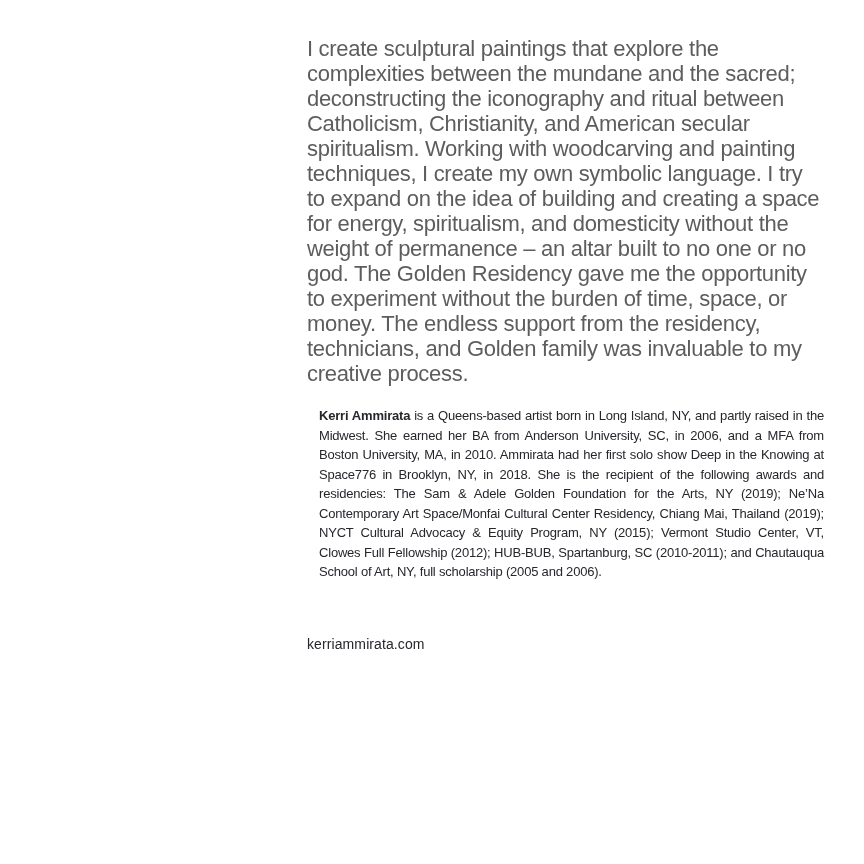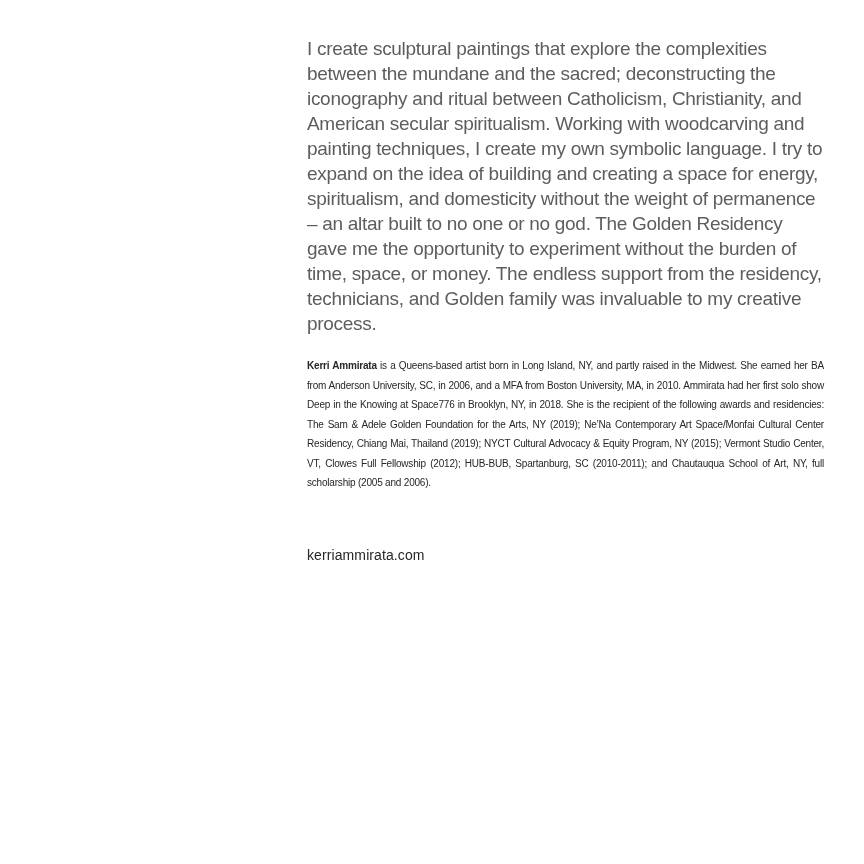--- a/index.html
+++ b/index.html
@@ -15,29 +15,29 @@
     font-family: "Liberation Sans", sans-serif;
   }
   .content {
     position: absolute;
     left: 307px;
     top: 36px;
     width: 517px;
   }
   .statement {
     margin: 0 0 20px 0;
-    font-size: 19px;
+    font-size: 22px;
     line-height: 25px;
     letter-spacing: -0.3px;
     color: #5d5d5d;
     text-align: left;
   }
   .bio {
-    margin: 0 0 26px 0;
-    font-size: 10px;
+    margin: 0 0 26px 12px;
+    font-size: 13px;
     line-height: 19.5px;
     letter-spacing: -0.2px;
     color: #26262c;
     text-align: justify;
   }
   .bio .artist-name {
     font-weight: bold;
   }
   .website {
     margin-top: 28px;

